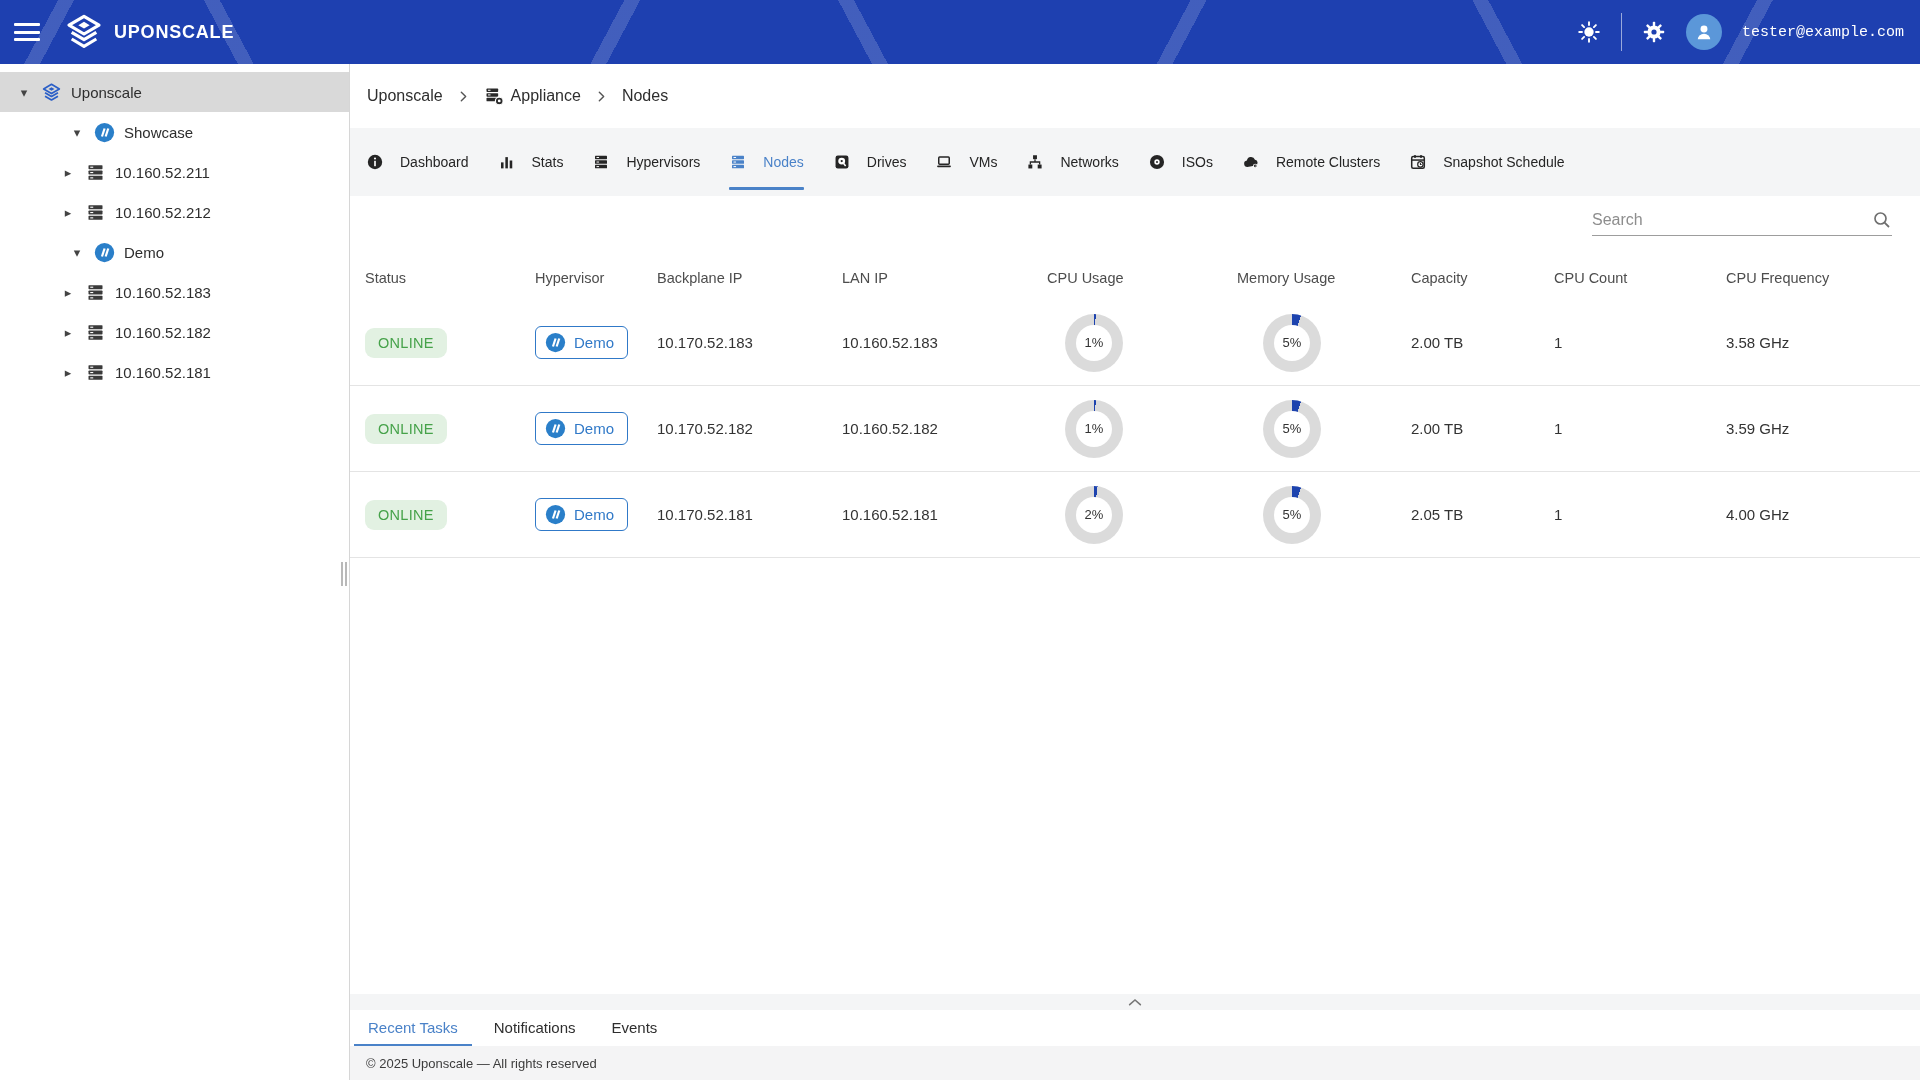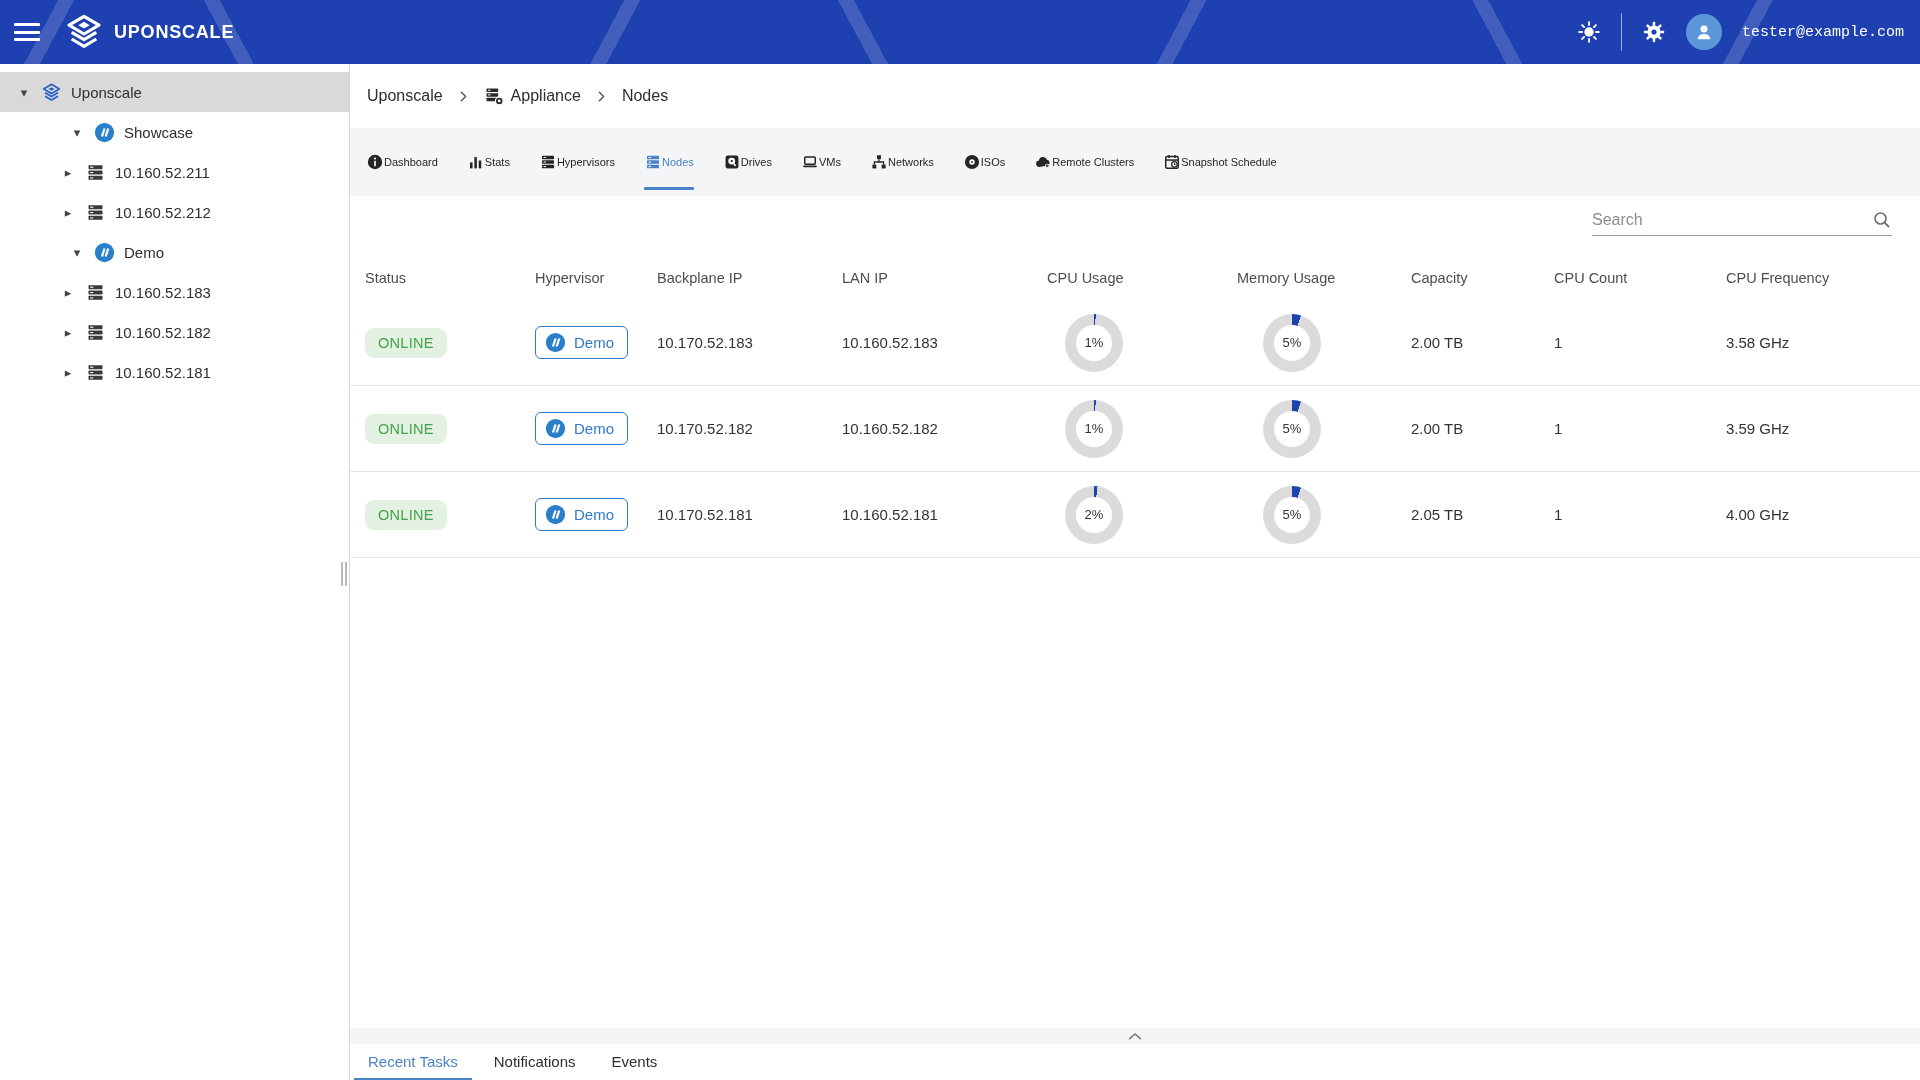--- a/index.html
+++ b/index.html
@@ -57,21 +57,21 @@
     display:flex; flex-direction:column; background:#fff;
   }
 
   .breadcrumb{ height:64px; flex:none; display:flex; align-items:center; gap:14px; padding-left:17px; font-size:16px; color:#2e2e2e; background:#fff; }
   .crumb{ cursor:pointer; }
   .crumb-sep{ width:13px; height:13px; color:#555; }
   .crumb-appliance{ display:flex; align-items:center; gap:7px; }
   .crumb-appliance svg{ width:20px; height:20px; color:#2a2a2a; }
 
   .tabstrip{ height:68px; flex:none; background:#f4f5f6; display:flex; align-items:center; gap:29px; padding-left:16px; }
-  .tab{ position:relative; height:100%; display:flex; align-items:center; gap:0; font-size:11px; color:#252525; cursor:pointer; }
+  .tab{ position:relative; height:100%; display:flex; align-items:center; gap:16px; font-size:14px; color:#252525; cursor:pointer; }
   .tab svg{ width:18px; height:18px; }
   .tab.active{ color:#4a82c8; }
   .tab.active::after{ content:""; position:absolute; left:0; right:0; bottom:6px; height:3px; background:#4a82c8; border-radius:1px; }
 
   .toolbar{ height:60px; flex:none; position:relative; }
   .searchbox{ position:absolute; right:28px; top:14px; width:300px; border-bottom:1px solid #9d9d9d; display:flex; align-items:center; padding-bottom:5px; }
   .searchbox input{ flex:1; border:none; outline:none; font-size:16px; color:#333; font-family:inherit; background:transparent; }
   .searchbox input::placeholder{ color:#8d8d8d; }
   .searchbox svg{ width:20px; height:20px; color:#6f6f6f; flex:none; cursor:pointer; }
 
@@ -513,13 +513,16 @@
   <div class="panel-caret">
     <svg>
         <use href="#i-chev-up"></use>
       </svg>
   </div>
   <div class="bottom-tabs">
     <div class="btab active">Recent Tasks</div>
     <div class="btab">Notifications</div>
     <div class="btab">Events</div>
   </div>
+  <div class="footer">
+    <span>© 2025 Uponscale — All rights reserved</span>
+  </div>
 </main>
 
 </body></html>

